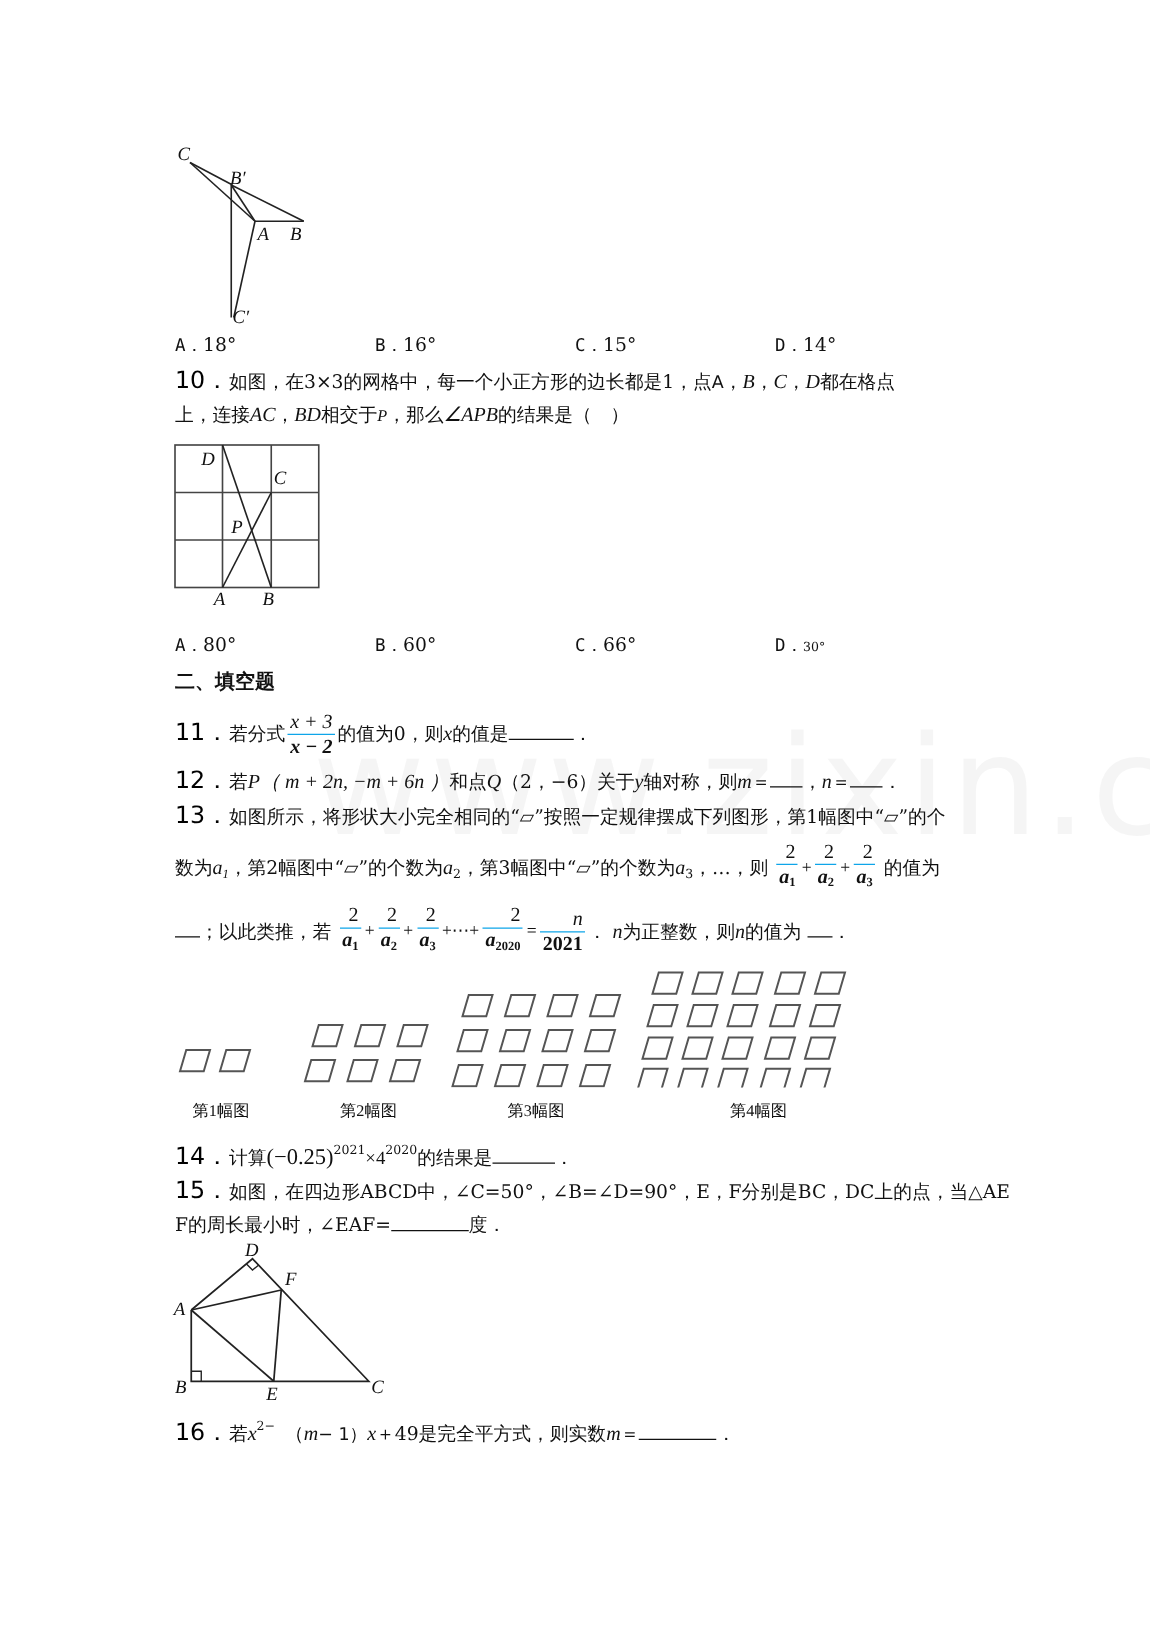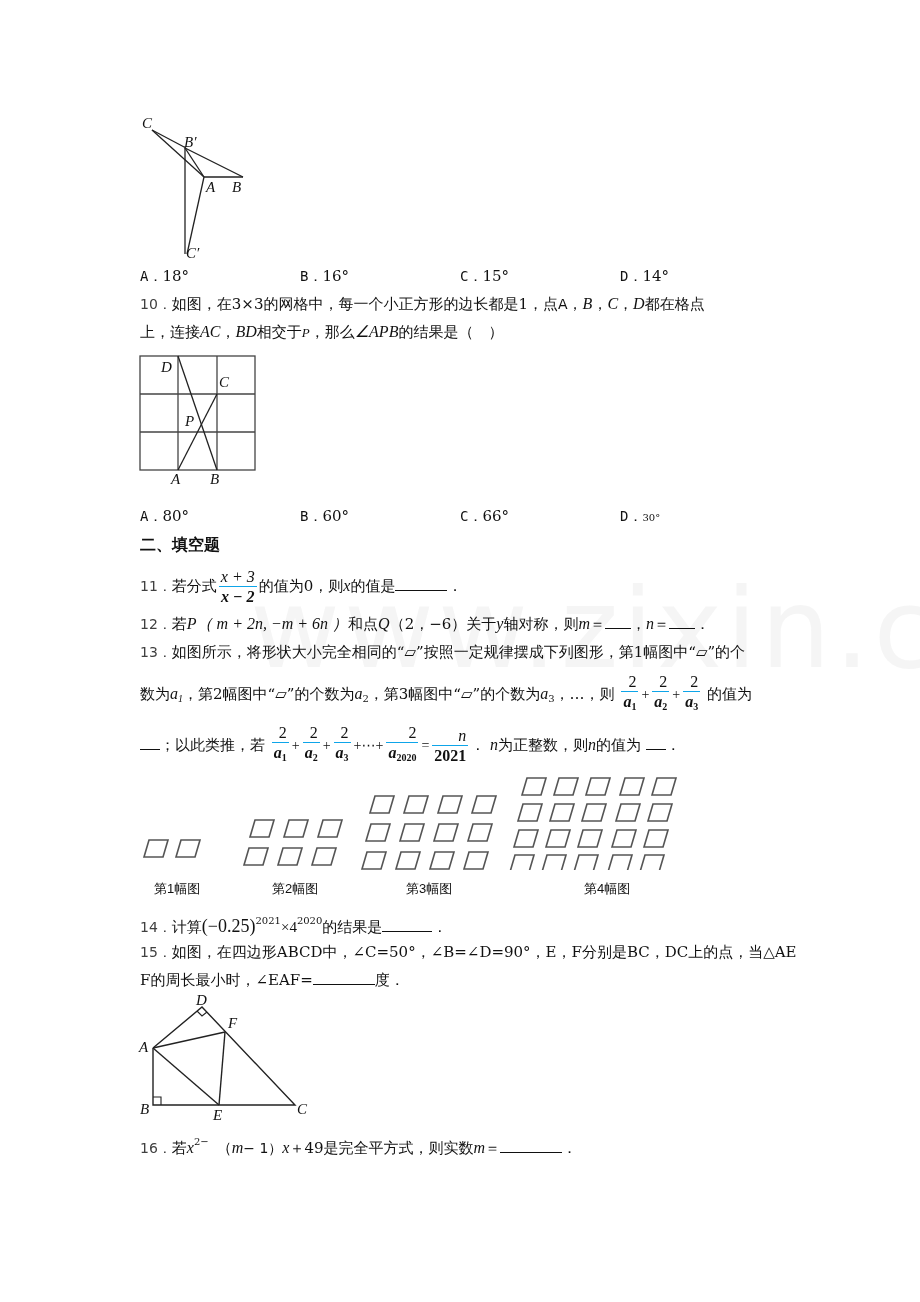--- a/index.html
+++ b/index.html
@@ -2,36 +2,36 @@
 <html><head>
 <meta charset="utf-8">
 <style>
   html, body { margin: 0; padding: 0; background: #ffffff; }
   body {
     width: 920px; height: 1302px; position: relative; overflow: hidden;
     font-family: "DejaVu Serif", "Liberation Serif", serif;
     color: #111; font-size: 15px;
   }
   .abs { position: absolute; }
-  .qnum { color: #404040; font-family: "DejaVu Sans", sans-serif; font-size: 14px; }
+  .qnum { color: #000000; font-family: "DejaVu Sans", sans-serif; font-size: 19px; }
   .line { position: absolute; left: 140px; white-space: nowrap; font-size: 15px; line-height: 20px; }
   .opt { position: absolute; font-size: 15px; white-space: nowrap; }
   .opt .k { font-family: "DejaVu Sans Mono", monospace; font-size: 14px; }
   .it { font-style: italic; font-family: "Liberation Serif", serif; font-size: 16px; }
   .sans { font-family: "DejaVu Sans", sans-serif; font-size: 14px; }
   .blank { display: inline-block; border-bottom: 1px solid #111; height: 14px; vertical-align: baseline; }
   .frac { display: inline-block; vertical-align: middle; text-align: center; font-family: "Liberation Serif", serif; font-size: 16px; margin: 0 2px; }
   .frac .num { display: block; padding: 0 2px; line-height: 18px; text-align: right; }
   .frac .den { display: block; border-top: 1px solid #0ea5e9; padding: 0 2px; line-height: 20px; font-weight: bold; }
   .frac .den i, .frac .num i { font-style: italic; }
   .sub { font-size: 10px; vertical-align: -3px; }
   .sup { font-size: 10px; vertical-align: 8px; }
   .op { font-family: "Liberation Serif", serif; font-size: 14px; vertical-align: middle; margin: 0 1px; }
   .heading { position: absolute; left: 140px; top: 535px; font-family: "DejaVu Sans", sans-serif; font-weight: bold; font-size: 16px; }
-  .caption { position: absolute; font-family: Liberation Sans, sans-serif; font-size: 13px; }
+  .caption { position: absolute; font-family: Liberation Serif, serif; font-size: 13px; }
   .watermark { position: absolute; left: 250px; top: 565px; font-family: "DejaVu Sans", sans-serif; font-size: 110px; color: rgba(200,200,200,0.18); letter-spacing: 4px; pointer-events: none; }
   svg text { font-family: "Liberation Serif", serif; font-style: italic; font-size: 15px; fill: #111; }
 </style>
 </head>
 <body>
 
 <div class="watermark">www.zixin.com.cn</div>
 
 <svg class="abs" style="left:130px;top:100px" width="140" height="170">
   <g stroke="#222" stroke-width="1.3" fill="none">

